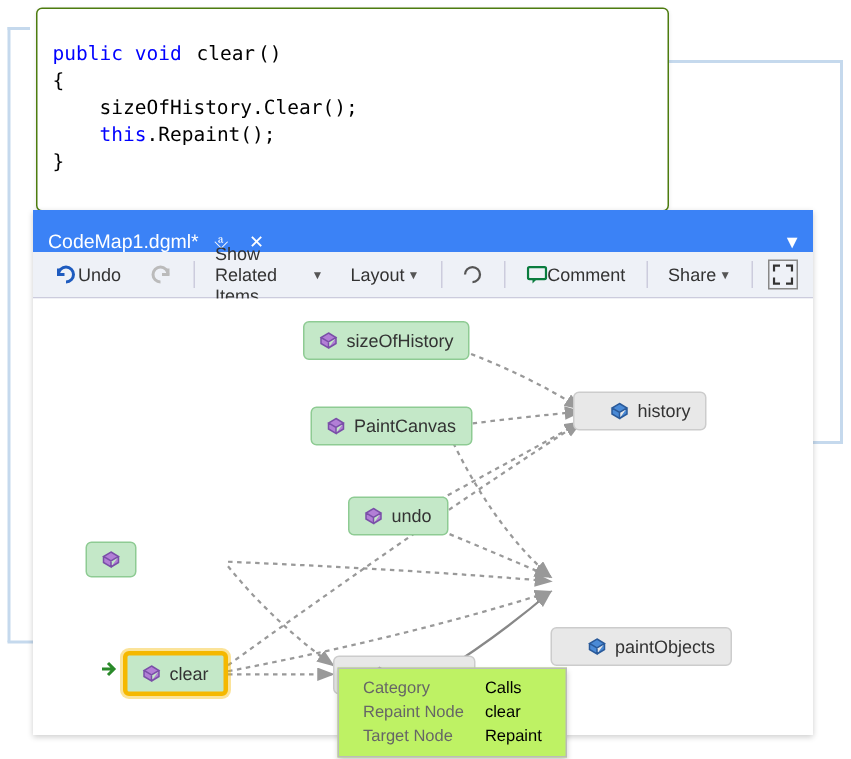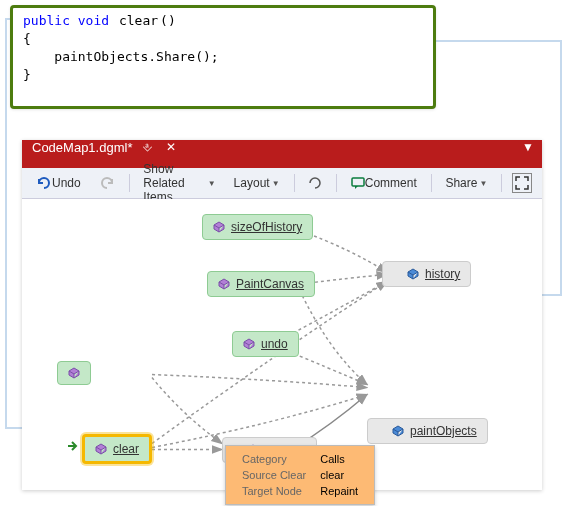--- a/index.html
+++ b/index.html
@@ -1,41 +1,41 @@
 <!DOCTYPE html>
 <html><head>
 <meta charset="utf-8">
 <style>
 body { margin:0; font-family:"Segoe UI",Arial,sans-serif; font-size:12px; background:#fff; width:567px; height:506px; position:relative; }
-.code-editor { position:absolute; left:10px; top:5px; width:400px; height:90px; border:3px solid #4d7c0f; background:#fff; padding:4px 10px; font-family:Consolas,monospace; font-size:13px; line-height:18px; color:#000; border-radius:4px; box-shadow:0 1px 3px rgba(0,0,0,.1); }
+.code-editor { position:absolute; left:24px; top:5px; width:400px; height:90px; border:1px solid #4d7c0f; background:#fff; padding:22px 10px; font-family:Consolas,monospace; font-size:13px; line-height:18px; color:#000; border-radius:4px; box-shadow:0 1px 3px rgba(0,0,0,.1); }
 .kw { color:#0000ff; }
 .type { color:#2b91af; }
 .method-name { background:#fff; border:0; padding:0 2px; }
 .code-line { white-space:pre; }
 .conn-line { position:absolute; background:#c5d9ed; }
 .conn-line.h { height:2px; }
 .conn-line.v { width:2px; }
 .dgml-window { position:absolute; left:22px; top:140px; width:520px; height:350px; display:flex; flex-direction:column; box-shadow:0 1px 4px rgba(0,0,0,.2); }
-.tabstrip { background:#b91c1c; height:28px; display:flex; align-items:flex-start; gap:6px; padding-left:10px; }
+.tabstrip { background:#3b82f6; height:28px; display:flex; align-items:flex-end; gap:6px; padding-left:10px; }
 .tab-title { color:#fff; font-size:13px; }
 .tab-ic { color:#fff; font-size:12px; cursor:pointer; padding:0 4px; }
 .tab-fill { flex:1; }
 .tab-arrow { color:#fff; padding:0 8px; cursor:pointer; }
 .toolbar { background:#eef1f7; height:30px; display:flex; align-items:center; gap:10px; padding:0 10px; border-bottom:1px solid #ccd; }
 .tb-btn { display:flex; align-items:center; gap:0; padding:2px 4px; cursor:pointer; color:#333;justify-content:space-between; }
 .tb-btn.disabled { color:#aaa; }
 .tb-caret { font-size:8px; color:#555; margin-left:2px; }
 .tb-sep { width:1px; height:18px; background:#ccd; }
 .canvas { flex:1; background:#fff; position:relative; overflow:hidden; }
-.node { position:absolute; border-radius:4px; padding:5px 10px; display:flex; align-items:center; gap:6px; font-size:12px; border:1px solid;text-decoration:underline; }
+.node { position:absolute; border-radius:4px; padding:5px 10px; display:flex; align-items:center; gap:6px; font-size:12px; border:1px solid; }
 .node.green { background:#c4e8c8; border-color:#8ecb93; color:#333; }
 .node.grey { background:#e8e8e8; border-color:#ccc; color:#333;padding-left:24px; }
 .node.selected { border:3px solid #f5b800; box-shadow:0 0 0 2px rgba(245,184,0,.4); }
 .cube { width:12px; height:12px; }
-.tooltip-box { position:absolute; background:#fdba74; border:1px solid #bbb; padding:4px 8px; font-size:11px; box-shadow:0 2px 4px rgba(0,0,0,.2); }
+.tooltip-box { position:absolute; background:#bef264; border:1px solid #bbb; padding:4px 8px; font-size:11px; box-shadow:0 2px 4px rgba(0,0,0,.2); }
 .tooltip-box table td { padding:1px 6px; }
 .tooltip-box .tl { color:#666; }
 svg.edges { position:absolute; left:0; top:0; width:100%; height:100%; pointer-events:none; }
 .undo-ic { width:16px; height:16px; }
 .zoom-ic, .glass-ic, .expand-ic { width:14px; height:14px; }
 .expand-box { border:1px solid #888; padding:2px; }
 </style>
 </head>
 <body>
 
@@ -46,21 +46,22 @@
 <div class="conn-line h" style="left:370px; top:40px; width:192px;"></div>
 <div class="conn-line h" style="left:310px; top:294px; width:252px;"></div>
 <div class="conn-line v" style="left:209px; top:410px; height:58px;"></div>
 <div class="conn-line h" style="left:209px; top:467px; width:15px;"></div>
 <div class="conn-line v" style="left:182px; top:410px; height:78px;"></div>
 <div class="conn-line h" style="left:182px; top:487px; width:42px;"></div>
 
 <div class="code-editor">
   <div class="code-line"><span class="kw">public</span> <span class="kw">void</span> <span class="method-name">clear</span><span>()</span></div>
   <div class="code-line">{</div>
-  <div class="code-line">    <span>paintObjects.Share();</span></div>
+  <div class="code-line">    <span>sizeOfHistory.Clear();</span></div>
+  <div class="code-line">    <span class="kw">this</span><span>.Repaint();</span></div>
   <div class="code-line">}</div>
 </div>
 
 <div class="dgml-window">
   <div class="tabstrip">
     <span class="tab-title">CodeMap1.dgml*</span>
     <span class="tab-ic">⎀</span>
     <span class="tab-ic">✕</span>
     <span class="tab-fill"></span>
     <span class="tab-arrow">▼</span>
@@ -192,21 +193,21 @@
 </div>
 
 <div class="tooltip-box" style="left:225px; top:445px;">
   <table>
     <tbody>
         <tr>
           <td class="tl">Category</td>
           <td>Calls</td>
         </tr>
     <tr>
-          <td class="tl">Source Clear</td>
+          <td class="tl">Repaint Node</td>
           <td>clear</td>
         </tr>
     <tr>
           <td class="tl">Target Node</td>
           <td>Repaint</td>
         </tr>
   </tbody>
     </table>
 </div>
 

